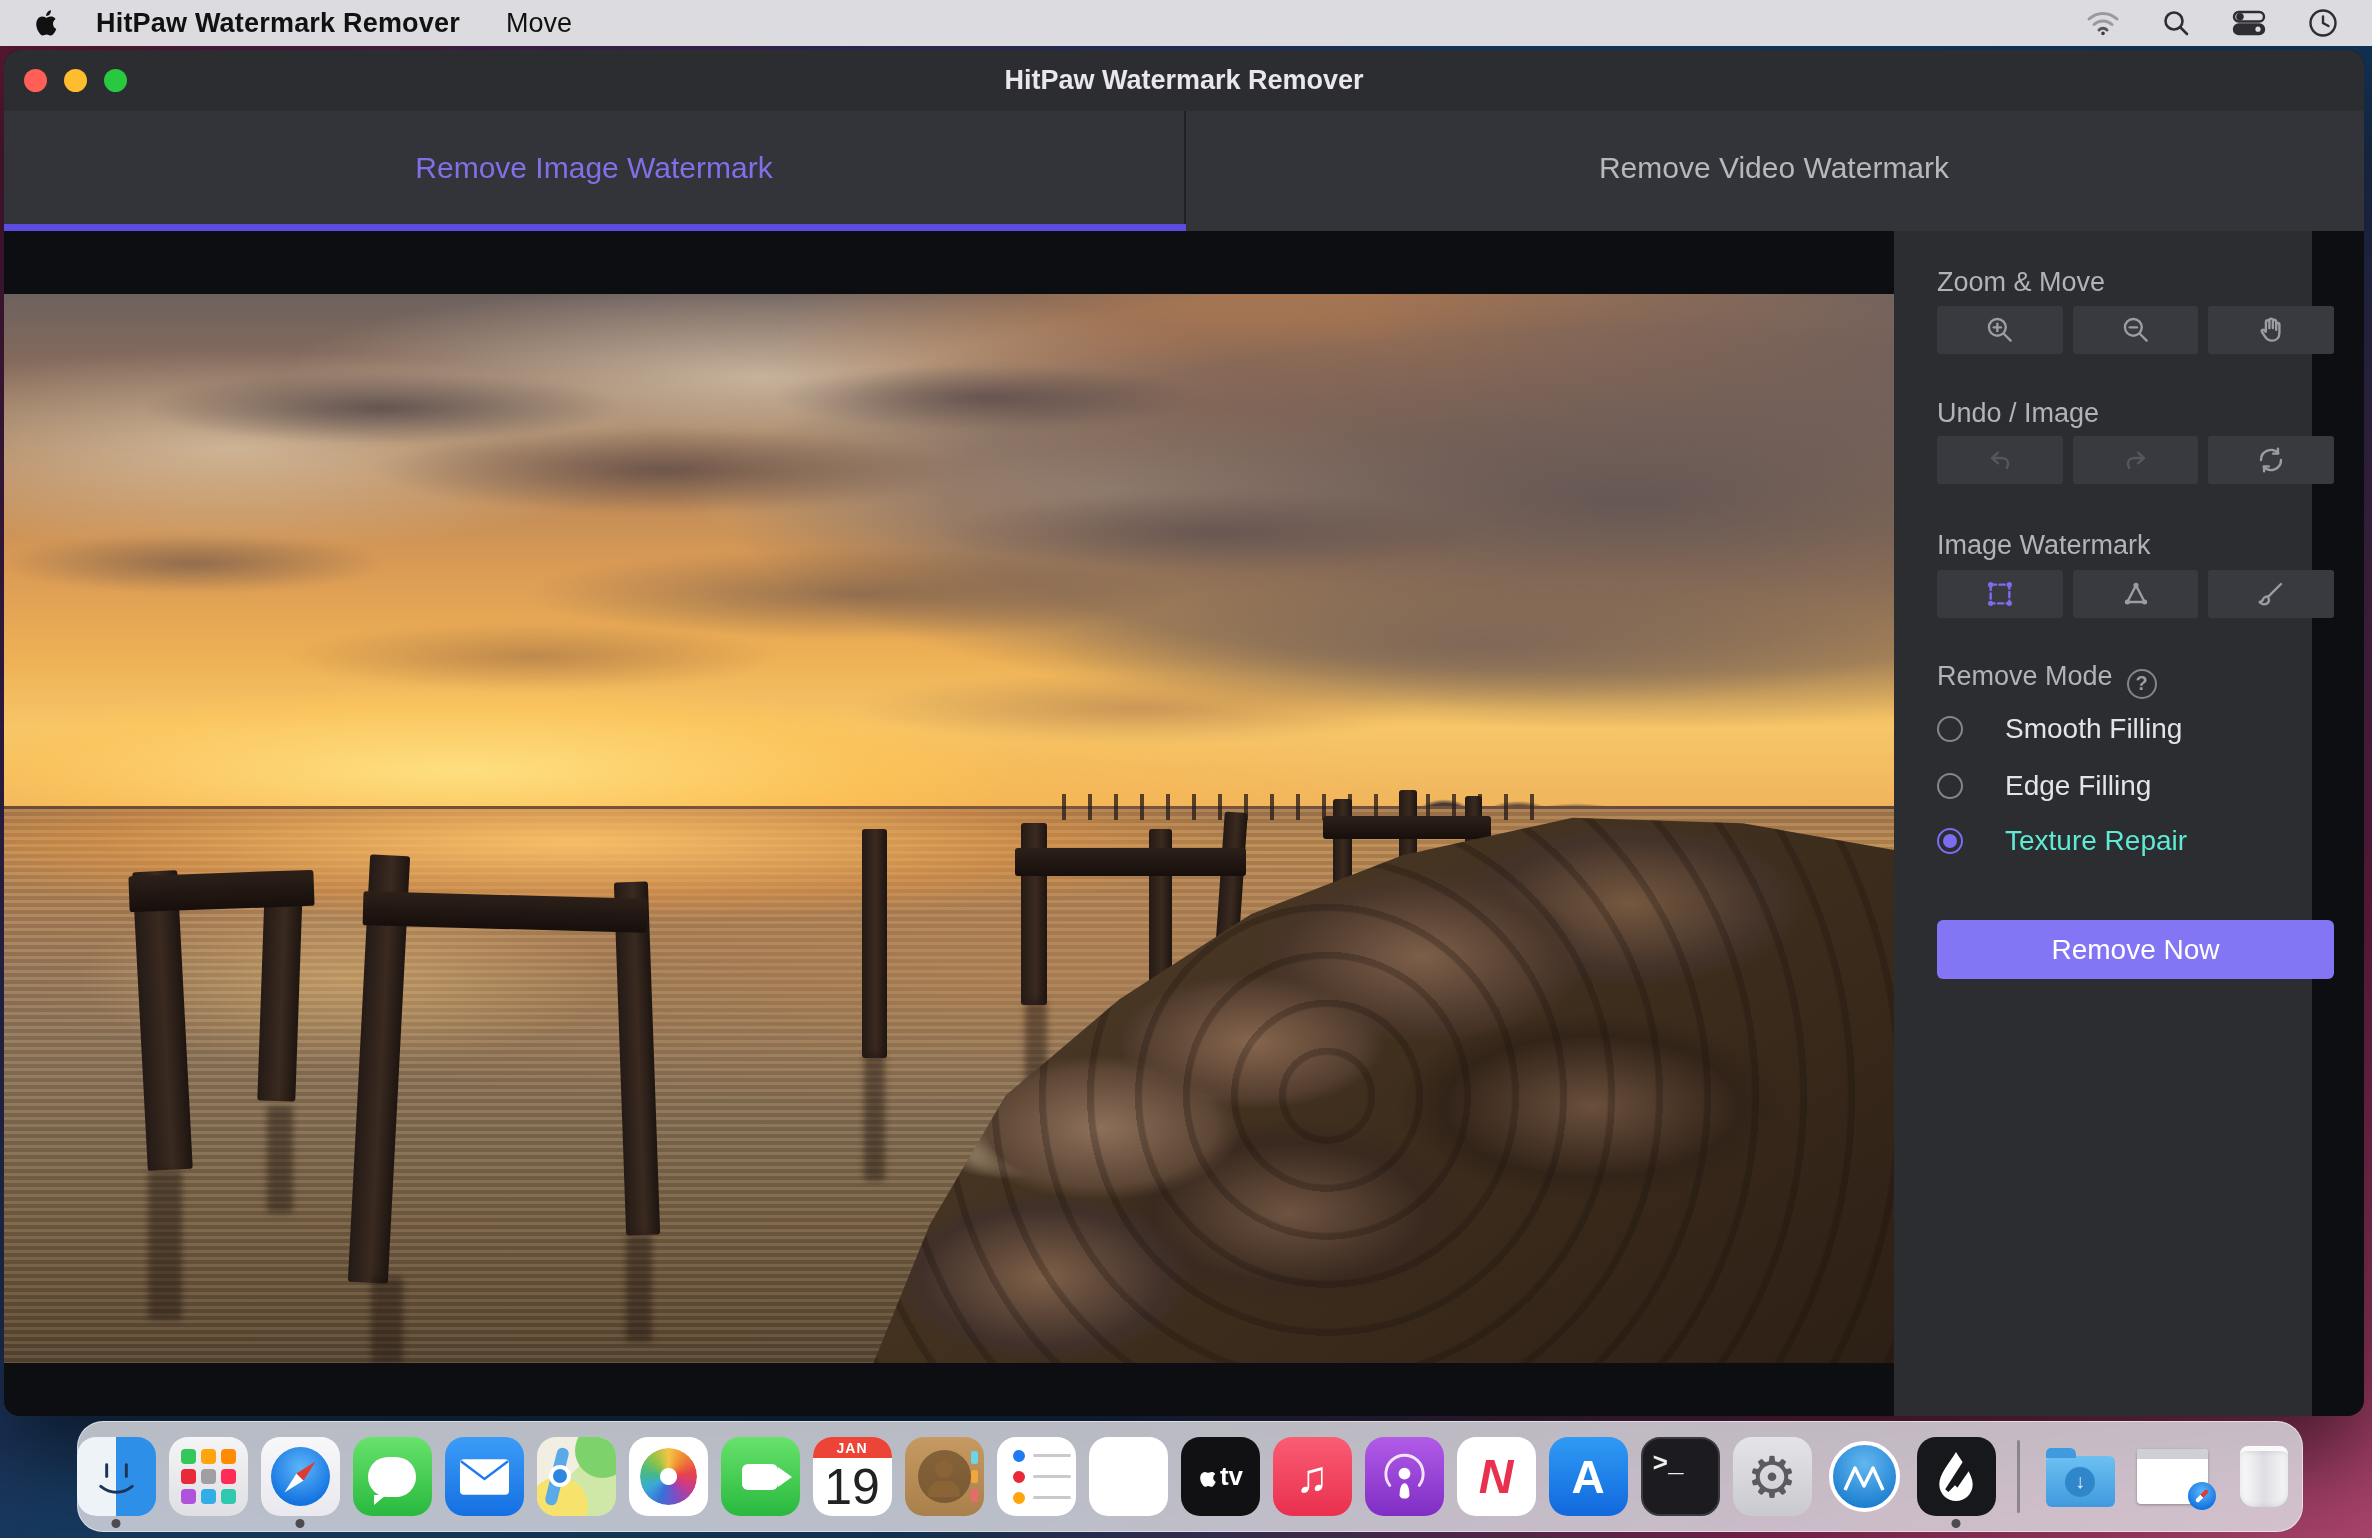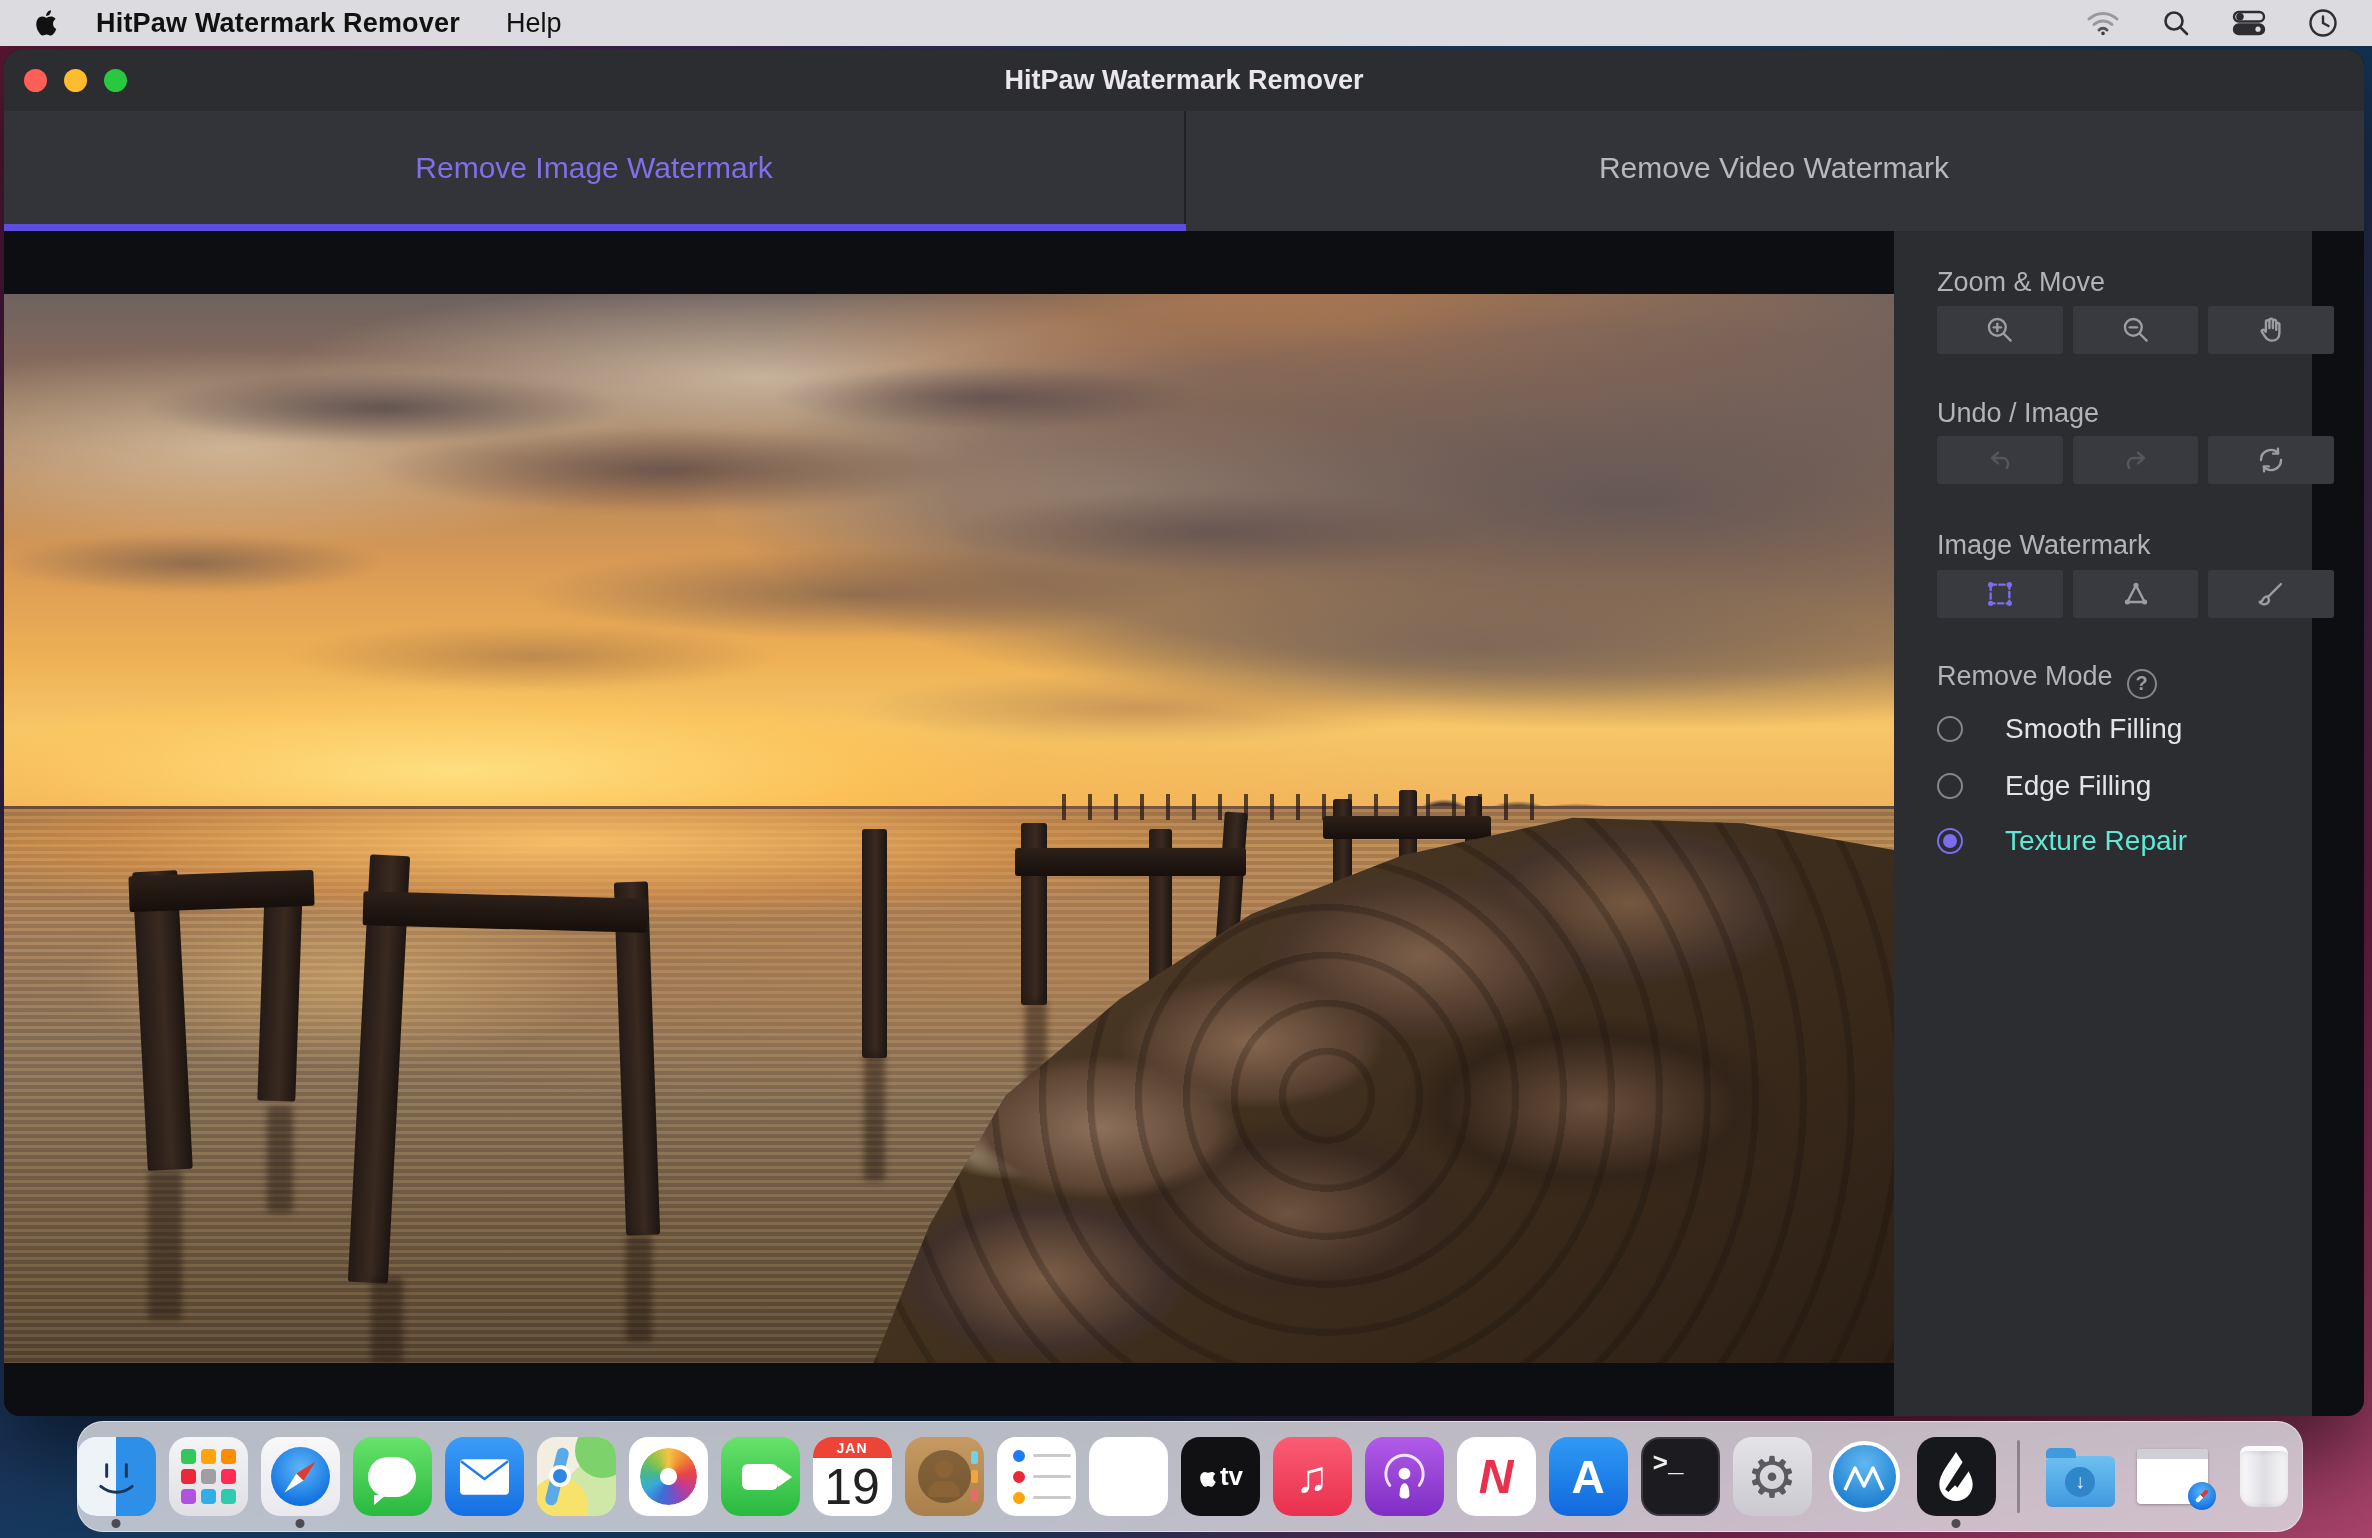--- a/index.html
+++ b/index.html
@@ -180,21 +180,21 @@
 </head>
 <body>
 
 <div class="menubar">
   <span class="apple">
     <svg width="26" height="30" viewBox="0 0 24 28">
         <path fill="#111" d="M19.5 14.8c0-3 2.4-4.4 2.5-4.5-1.4-2-3.5-2.3-4.2-2.3-1.8-.2-3.5 1-4.4 1s-2.3-1-3.8-1c-2 0-3.8 1.2-4.8 2.9-2 3.6-.5 8.9 1.5 11.8 1 1.4 2.1 3 3.6 3 1.4-.1 2-1 3.7-1s2.2 1 3.8 1 2.5-1.4 3.5-2.8c1.1-1.6 1.5-3.2 1.6-3.3-.1-.1-3-1.2-3-4.8zM16.4 5.8c.8-1 1.3-2.3 1.2-3.6-1.1 0-2.5.8-3.3 1.7-.7.8-1.4 2.2-1.2 3.5 1.3.1 2.5-.7 3.3-1.6z"></path>
       </svg>
   </span>
   <span class="appname">HitPaw Watermark Remover</span>
-  <span class="menuitem">Help</span>
+  <span class="menuitem">Move</span>
   <span class="spacer"></span>
   <span class="sysicons">
     <svg width="34" height="26" viewBox="0 0 34 26" fill="none" stroke="#8d8d92" stroke-width="3" stroke-linecap="round">
         <path d="M3 9c8-7.5 20-7.5 28 0" opacity=".85"></path>
         <path d="M8 14.5c5.2-4.8 12.8-4.8 18 0" opacity=".85"></path>
         <path d="M13 20c2.3-2.2 5.7-2.2 8 0" stroke="#55555a"></path>
         <circle cx="17" cy="23.4" r="1.8" fill="#3a3a3e" stroke="none"></circle>
       </svg>
     <svg width="28" height="28" viewBox="0 0 28 28" fill="none" stroke="#2e2e32" stroke-width="2.6" stroke-linecap="round">
         <circle cx="12" cy="12" r="8.5"></circle>
@@ -358,20 +358,21 @@
       </div>
       <div class="radio-row" style="top:537px;">
         <span class="radio"></span>
         <span class="radio-label">Edge Filling</span>
       </div>
       <div class="radio-row" style="top:592px;">
         <span class="radio sel"></span>
         <span class="radio-label sel">Texture Repair</span>
       </div>
 
+      <button class="remove-now">Remove Now</button>
     </div>
   </div>
 </div>
 
 <div class="dock">
 
   <div class="dtile i-finder noclip">
     <div class="face" style="border-radius:19px;"></div>
     <svg style="position:relative" width="59" height="59" viewBox="0 0 60 60" fill="none" stroke="#1c3557" stroke-width="3" stroke-linecap="round">
         <line x1="20" y1="18" x2="20" y2="30"></line>

